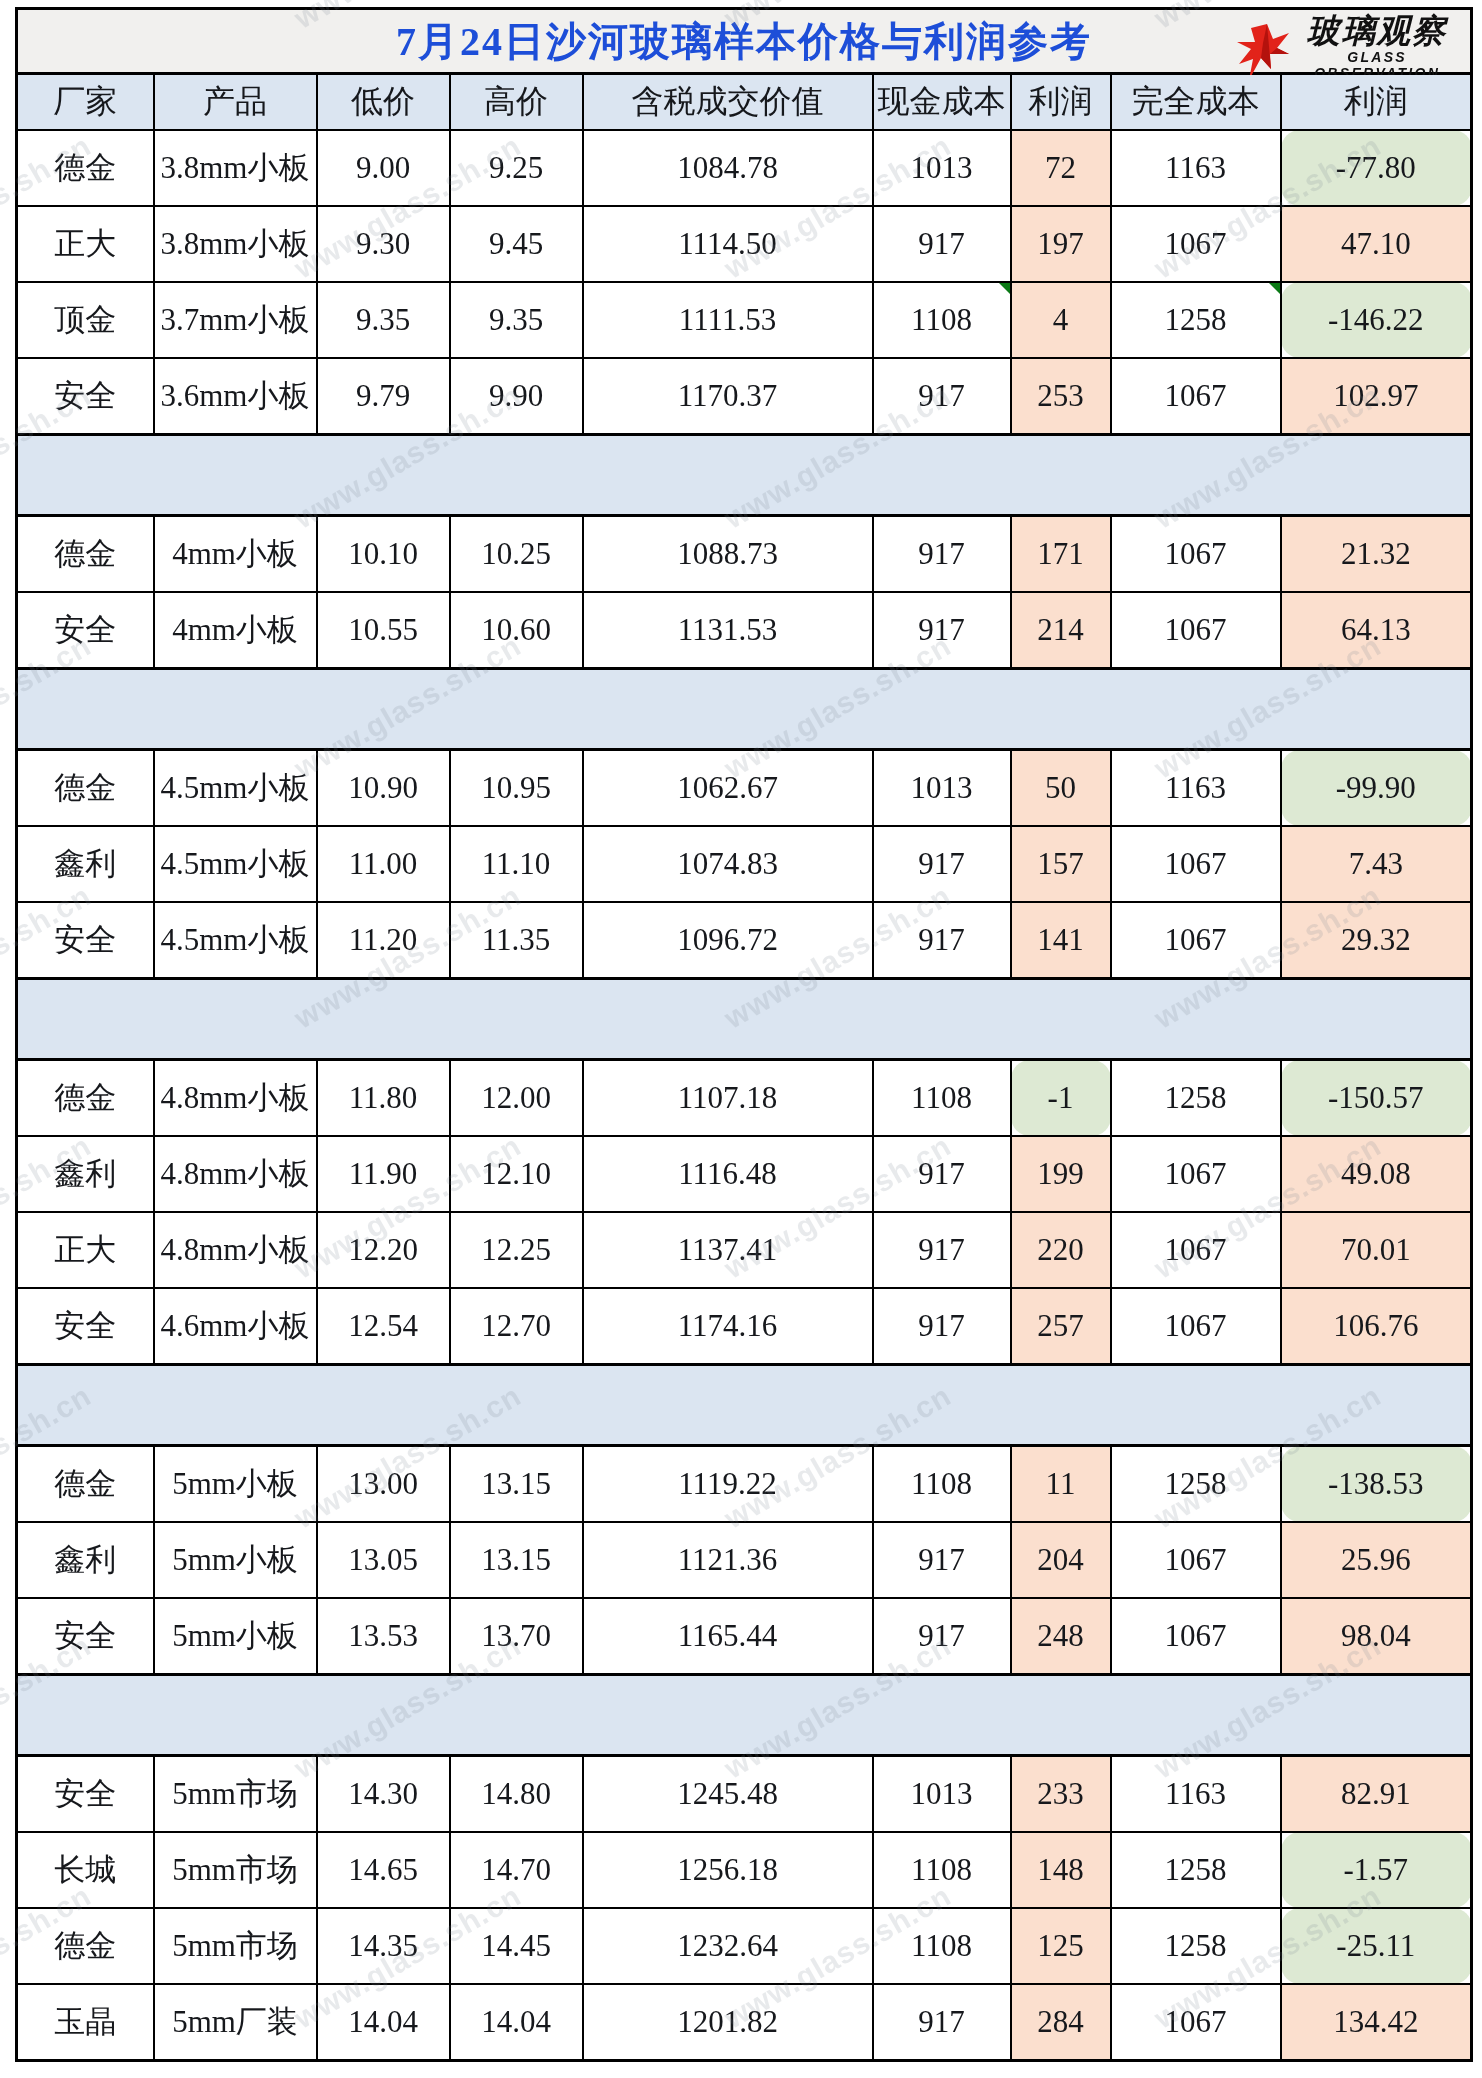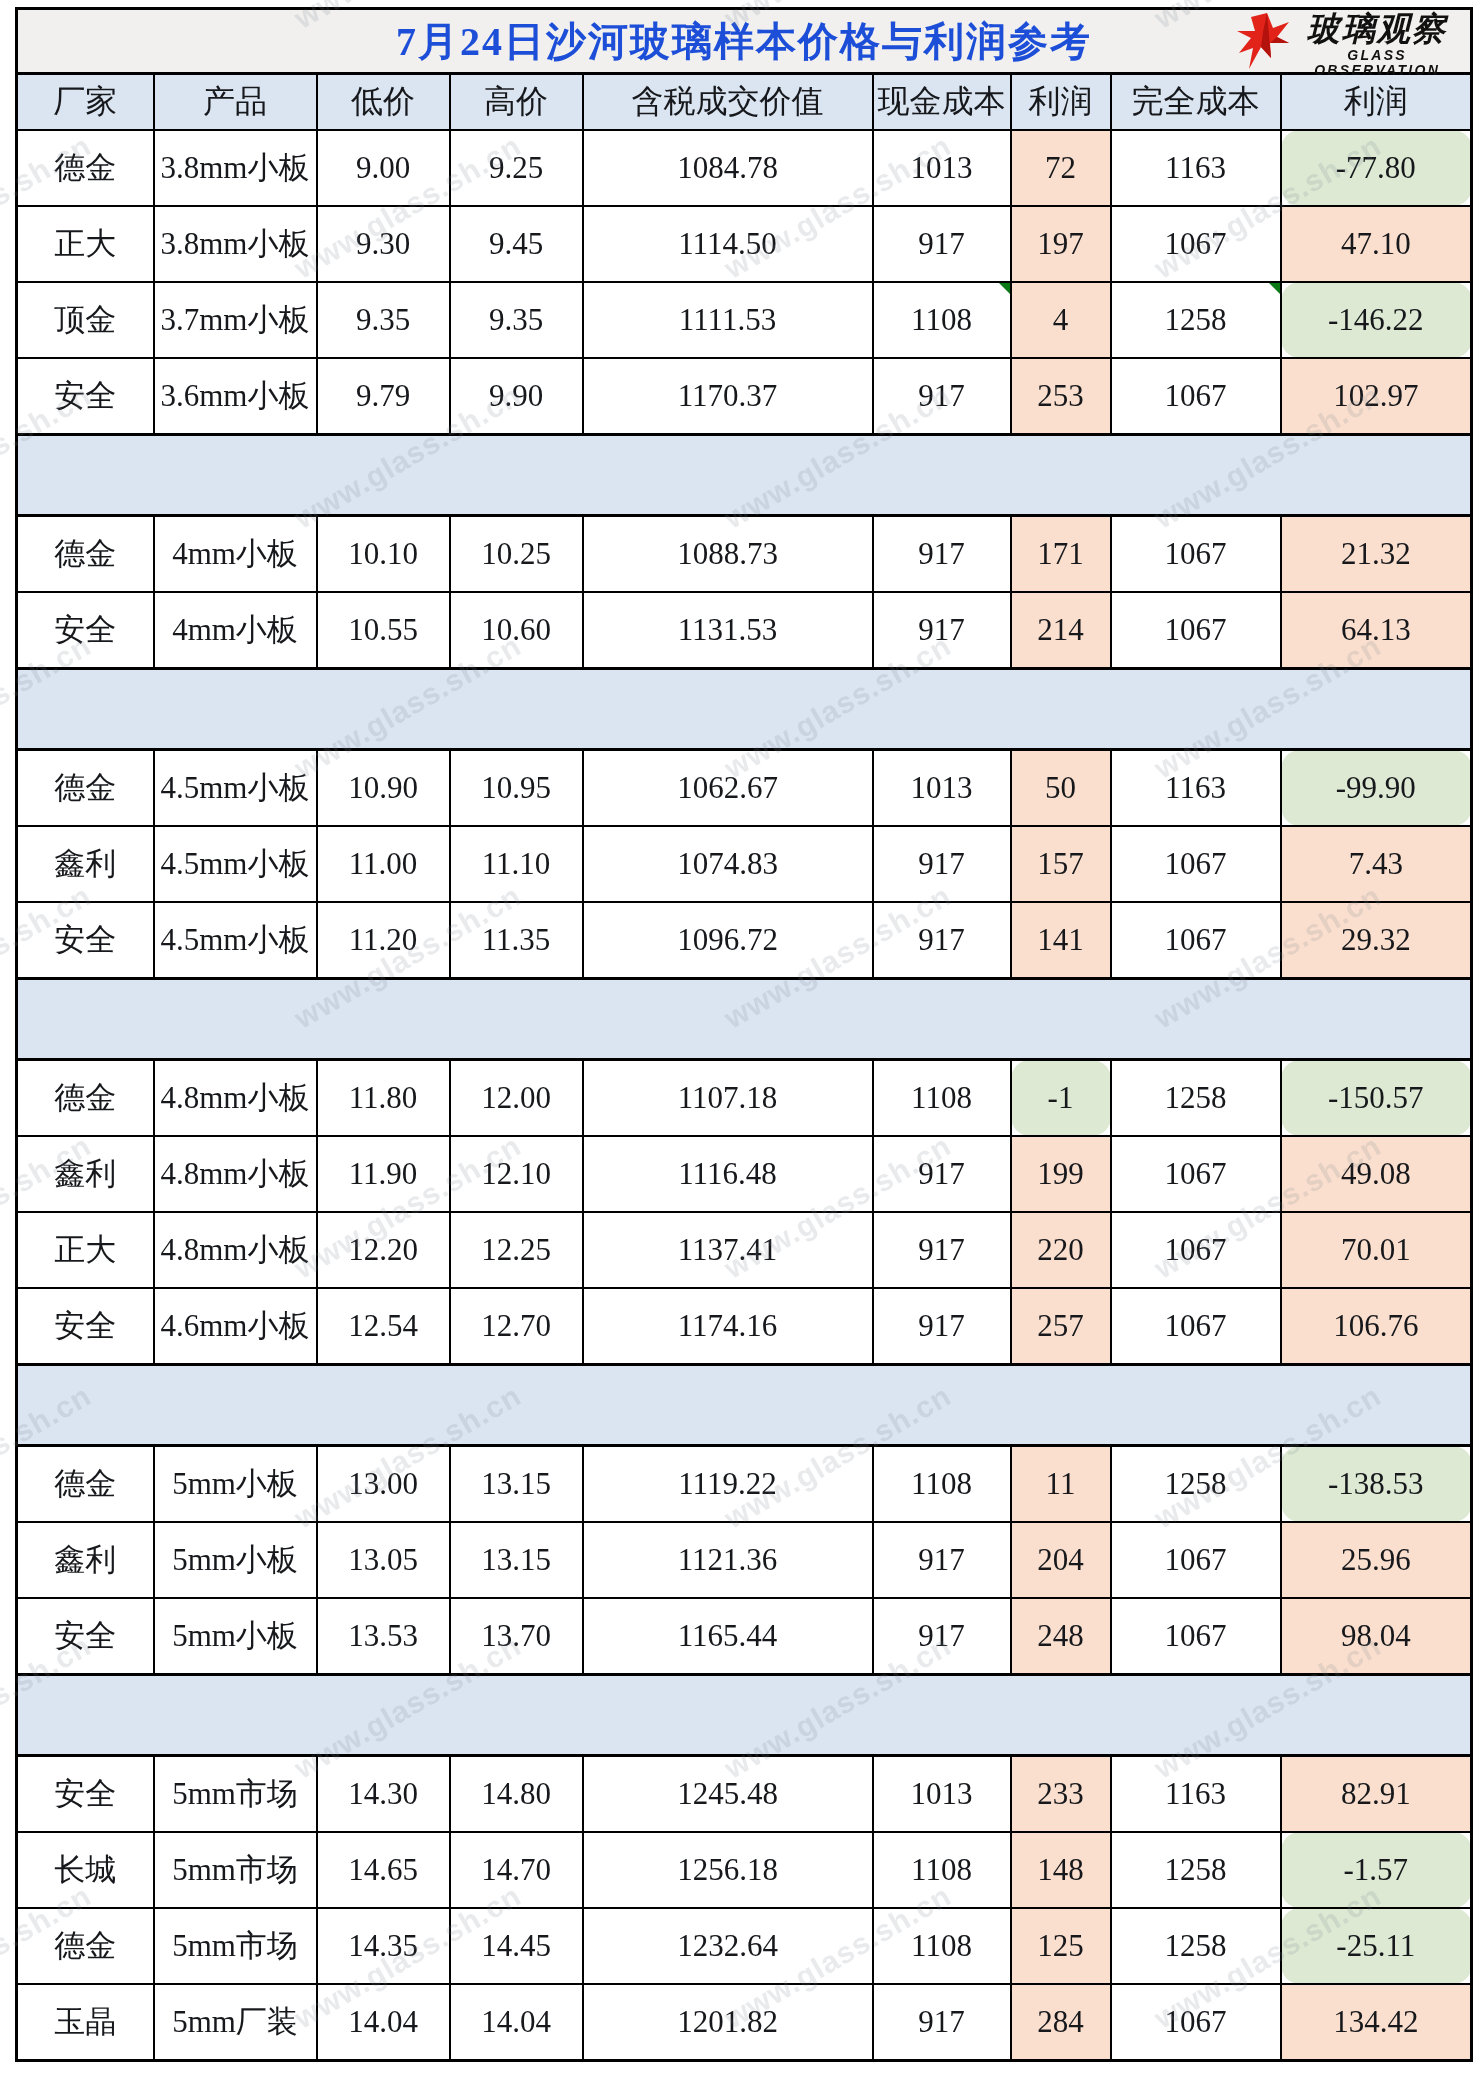--- a/index.html
+++ b/index.html
@@ -62,23 +62,23 @@
     height:62px;position:relative;
   }
   .title-text{
     font-size:40px;
     font-weight:700;
     letter-spacing:2px;
     color:#1d4ed8;
     font-family:"Liberation Serif","DejaVu Serif",serif;
   }
   .logo{
-    position:absolute;right:8px;top:2px;
+    position:absolute;right:8px;top:11px;
     height:60px;width:225px;
-    display:flex;align-items:flex-start;
+    display:flex;align-items:flex-end;
   }
   .logo-mark{width:52px;height:58px;flex:0 0 52px;}
   .logo-words{margin-left:3px;display:flex;flex-direction:column;justify-content:center;}
   .logo-cn{
     font-family:"Liberation Sans","DejaVu Sans",sans-serif;
     font-size:33px;font-weight:800;letter-spacing:2px;color:#111;
     line-height:1.0;
     font-style:italic;
   }
   .logo-en{

